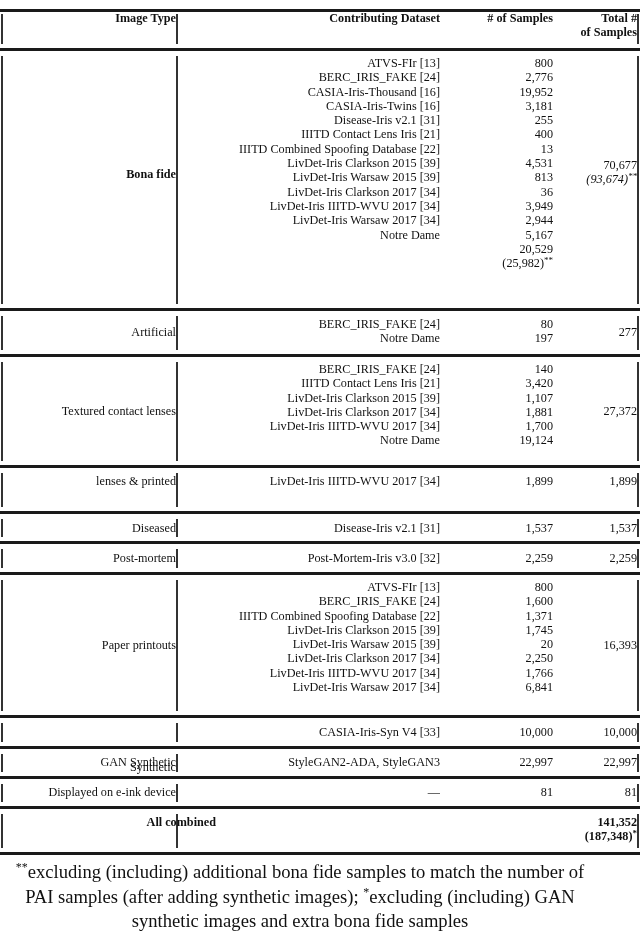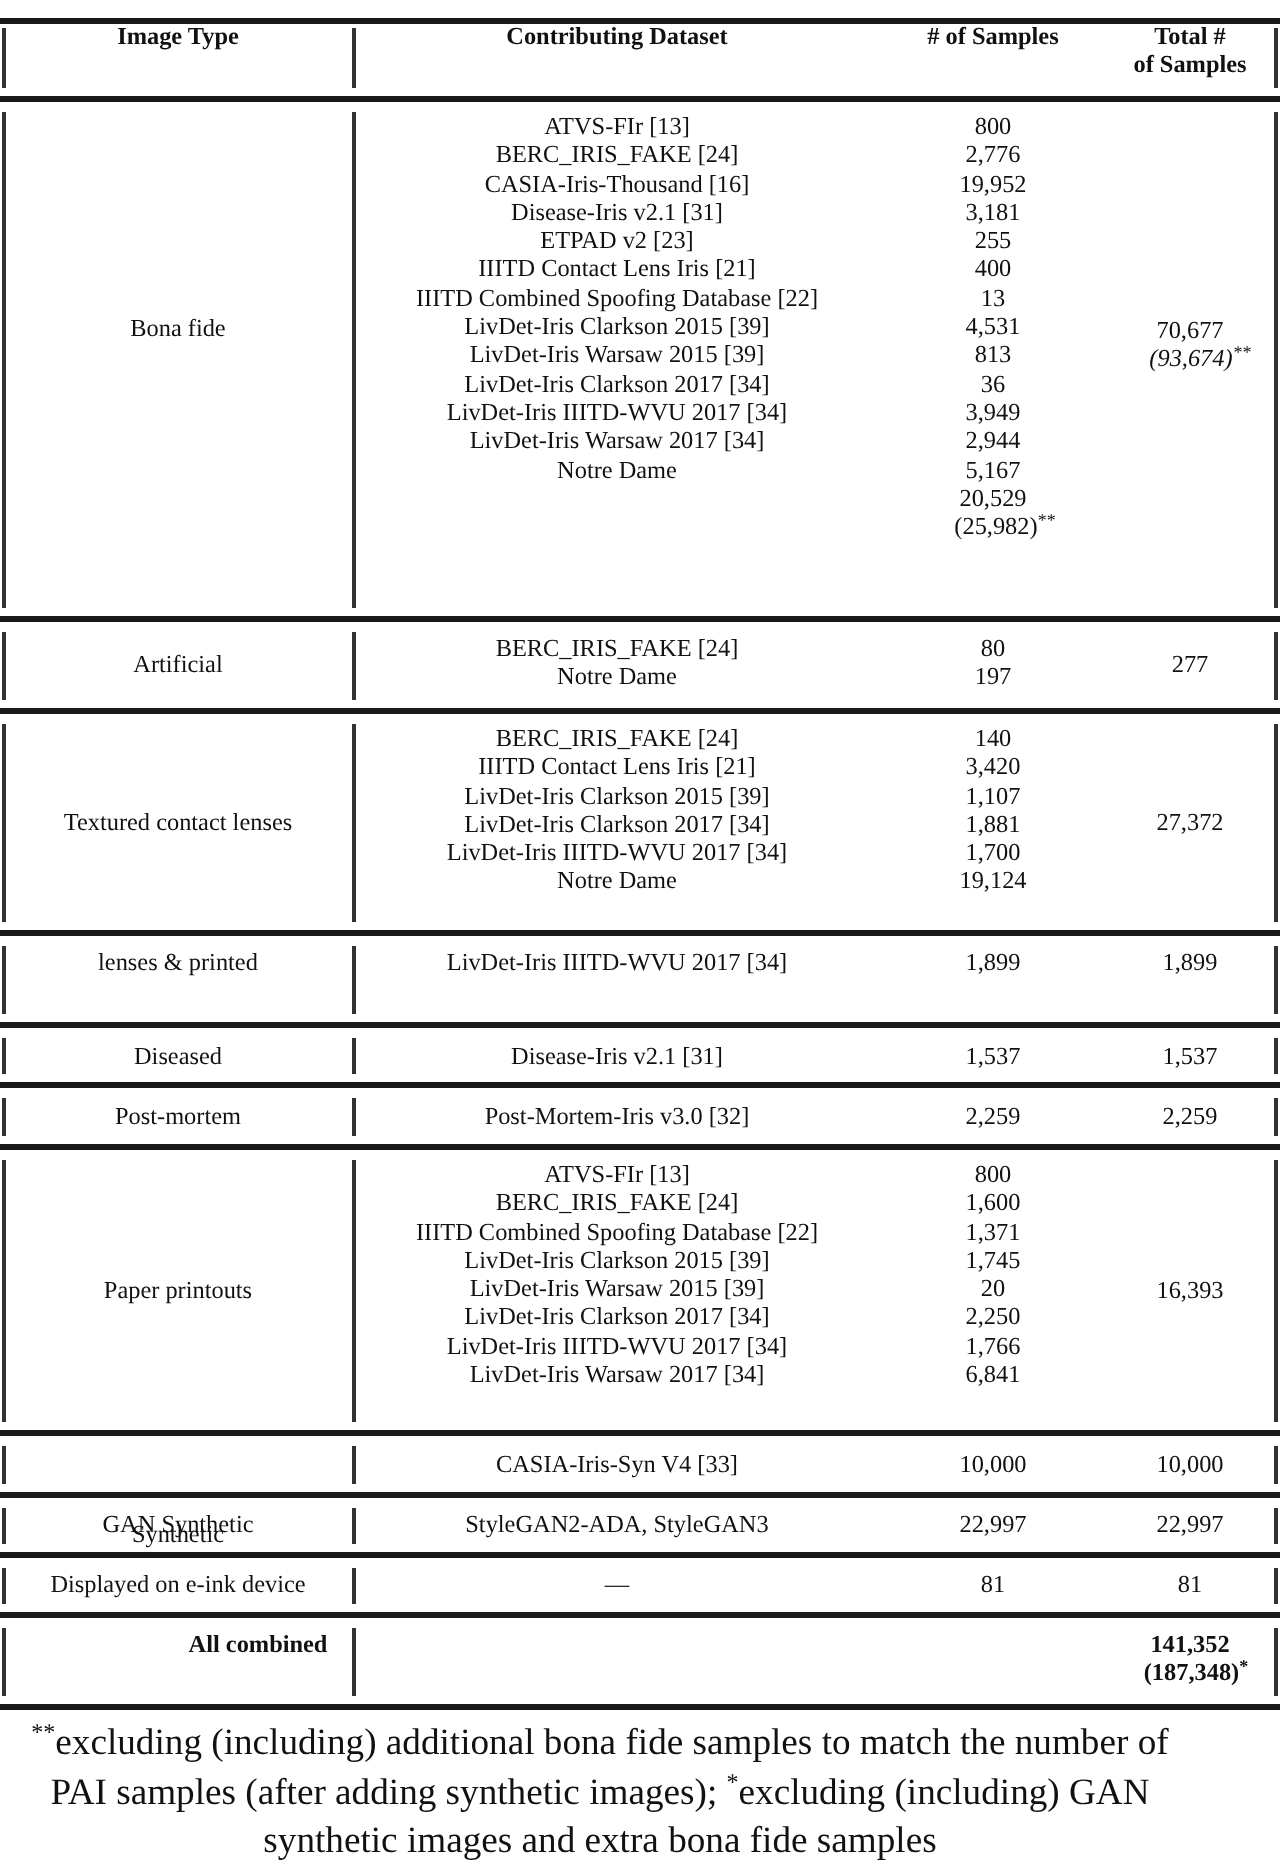--- a/index.html
+++ b/index.html
@@ -2,21 +2,21 @@
 <html><head>
 <meta charset="utf-8">
 <style>
   html, body { margin:0; padding:0; background:#ffffff; }
   body { width:640px; height:936px; position:relative; overflow:hidden;
          font-family:"Liberation Serif", "DejaVu Serif", serif; color:#111; }
   .table { position:absolute; left:0; top:0; width:640px; }
   .hrule { position:absolute; left:0; width:640px; background:#1a1a1a; }
   .thick { height:3px; }
   .vline { position:absolute; width:1.5px; background:#333; }
-  .cell { position:absolute; font-size:12.2px; line-height:14.3px; text-align:center; white-space:nowrap; }
+  .cell { position:absolute; font-size:12.2px; line-height:14.3px; text-align:right; white-space:nowrap; }
   .hdr { font-weight:bold; font-size:12.2px; }
   .type { left:2px; width:174px; }
   .ds { left:177px; width:263px; }
   .ns { left:440px; width:113px; }
   .tot { left:553px; width:84px; }
   .list div { height:14.3px; }
   sup { font-size:9px; vertical-align:4px; line-height:0; }
   .bold { font-weight:bold; }
   .caption { position:absolute; left:0; top:860px; width:600px; text-align:center;
              font-size:18.6px; line-height:24.5px; color:#111; }
@@ -93,27 +93,27 @@
 
   <div class="cell hdr type" style="top:11px;">Image Type</div>
   <div class="cell hdr ds" style="top:11px;">Contributing Dataset</div>
   <div class="cell hdr ns" style="top:11px;"># of Samples</div>
   <div class="cell hdr tot" style="top:11px;">
     <div>Total #</div>
     <div>of Samples</div>
   </div>
 
   <div>
-    <div class="cell type" style="top:157px;">Bona fide</div>
+    <div class="cell type" style="top:167px;font-weight:bold;">Bona fide</div>
     <div class="cell ds list" style="top:56px;">
       <div>ATVS-FIr [13]</div>
       <div>BERC_IRIS_FAKE [24]</div>
       <div>CASIA-Iris-Thousand [16]</div>
+      <div>CASIA-Iris-Twins [16]</div>
       <div>Disease-Iris v2.1 [31]</div>
-      <div>ETPAD v2 [23]</div>
       <div>IIITD Contact Lens Iris [21]</div>
       <div>IIITD Combined Spoofing Database [22]</div>
       <div>LivDet-Iris Clarkson 2015 [39]</div>
       <div>LivDet-Iris Warsaw 2015 [39]</div>
       <div>LivDet-Iris Clarkson 2017 [34]</div>
       <div>LivDet-Iris IIITD-WVU 2017 [34]</div>
       <div>LivDet-Iris Warsaw 2017 [34]</div>
       <div>Notre Dame</div>
     </div>
     <div class="cell ns list" style="top:56px;">

